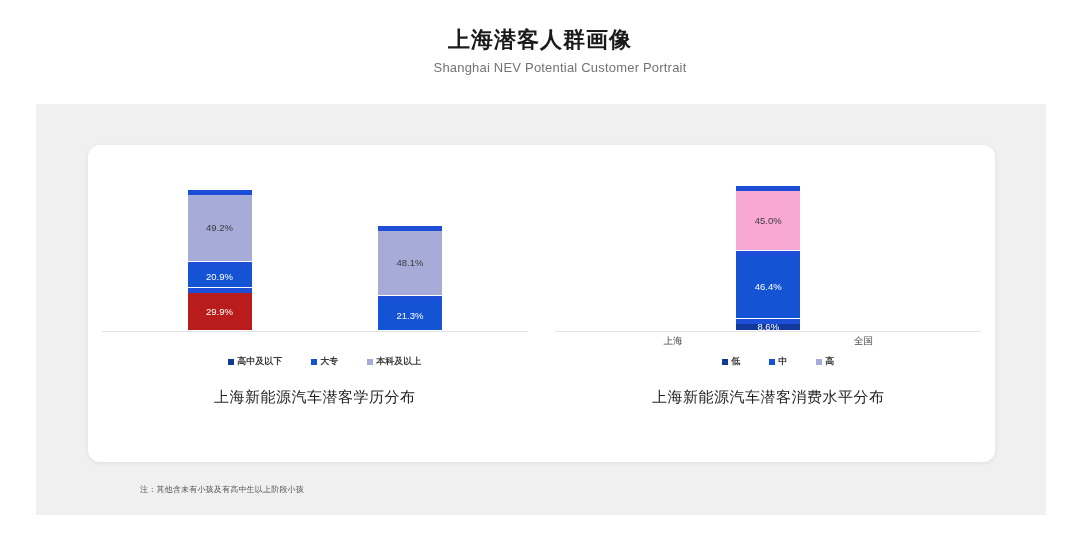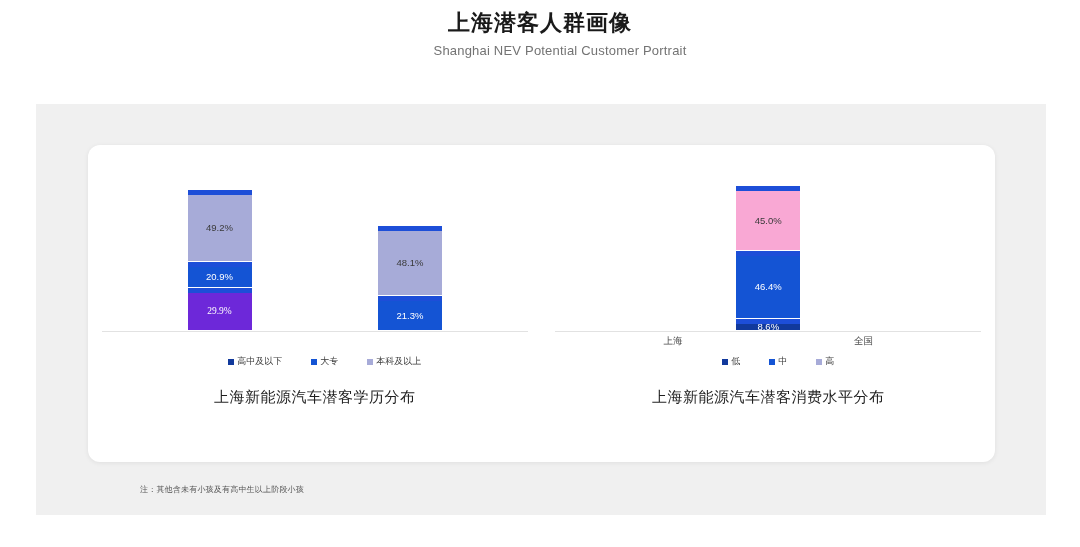--- a/index.html
+++ b/index.html
@@ -12,21 +12,21 @@
     height: 547px;
     font-family: "Liberation Sans", "DejaVu Sans", sans-serif;
     color: #222222;
     overflow: hidden;
     position: relative;
   }
 
   
   .header {
     width: 100%;
-    padding-top: 10px;
+    padding-top: 27px;
     text-align: center;
   }
   .main-title {
     font-size: 22px;
     font-weight: bold;
     letter-spacing: 1px;
     color: #1a1a1a;
     line-height: 1.2;
   }
   .main-subtitle {
@@ -146,21 +146,21 @@
     justify-content: center;
     align-items: center;
     gap: 9px;
   }
   .legend-item {
     display: flex;
     align-items: center;
     gap: 3px;
     font-size: 9px;
     color: #3a3a3a;
-    font-weight: normal;
+    font-weight: bold;
     padding-left: 20px;
   }
   .legend-swatch {
     width: 6px;
     height: 6px;
     display: inline-block;
   }
 
   .chart-caption {
     position: absolute;
@@ -193,21 +193,21 @@
 <div class="panel">
   <div class="card">
     <div class="charts-row">
 
       <div class="chart-block">
         <div class="plot-area">
           <div class="bars-wrap">
             <div class="bar-col">
               <div class="seg light" style="height: 71.4746px; background: rgb(167, 171, 216);">49.2%</div>
               <div class="seg mid" style="height: 26px; background: rgb(20, 84, 212);">20.9%</div>
-              <div class="seg dark" style="height: 43.4368px; background: #6d28d9; font-family: Liberation Serif, serif;">29.9%</div>
+              <div class="seg dark" style="height: 43.4368px; background: #b91c1c;">29.9%</div>
             </div>
             <div class="bar-col">
               <div class="seg light" style="height: 69.8766px; background: rgb(167, 171, 216);">48.1%</div>
               <div class="seg mid" style="height: 35px; background: rgb(20, 84, 212);">21.3%</div>
             </div>
           </div>
         </div>
         <div class="axis-line"></div>
         <div class="cat-labels"></div>
         <div class="legend">

